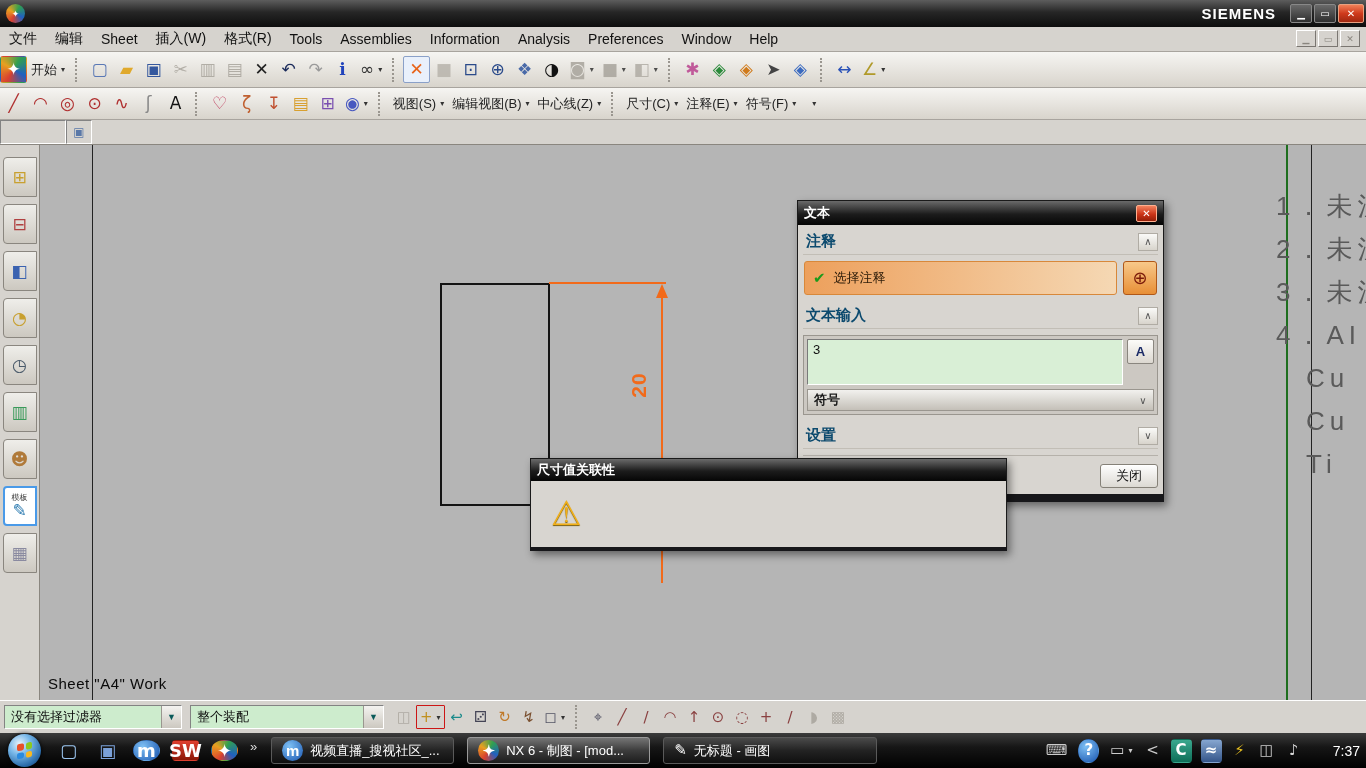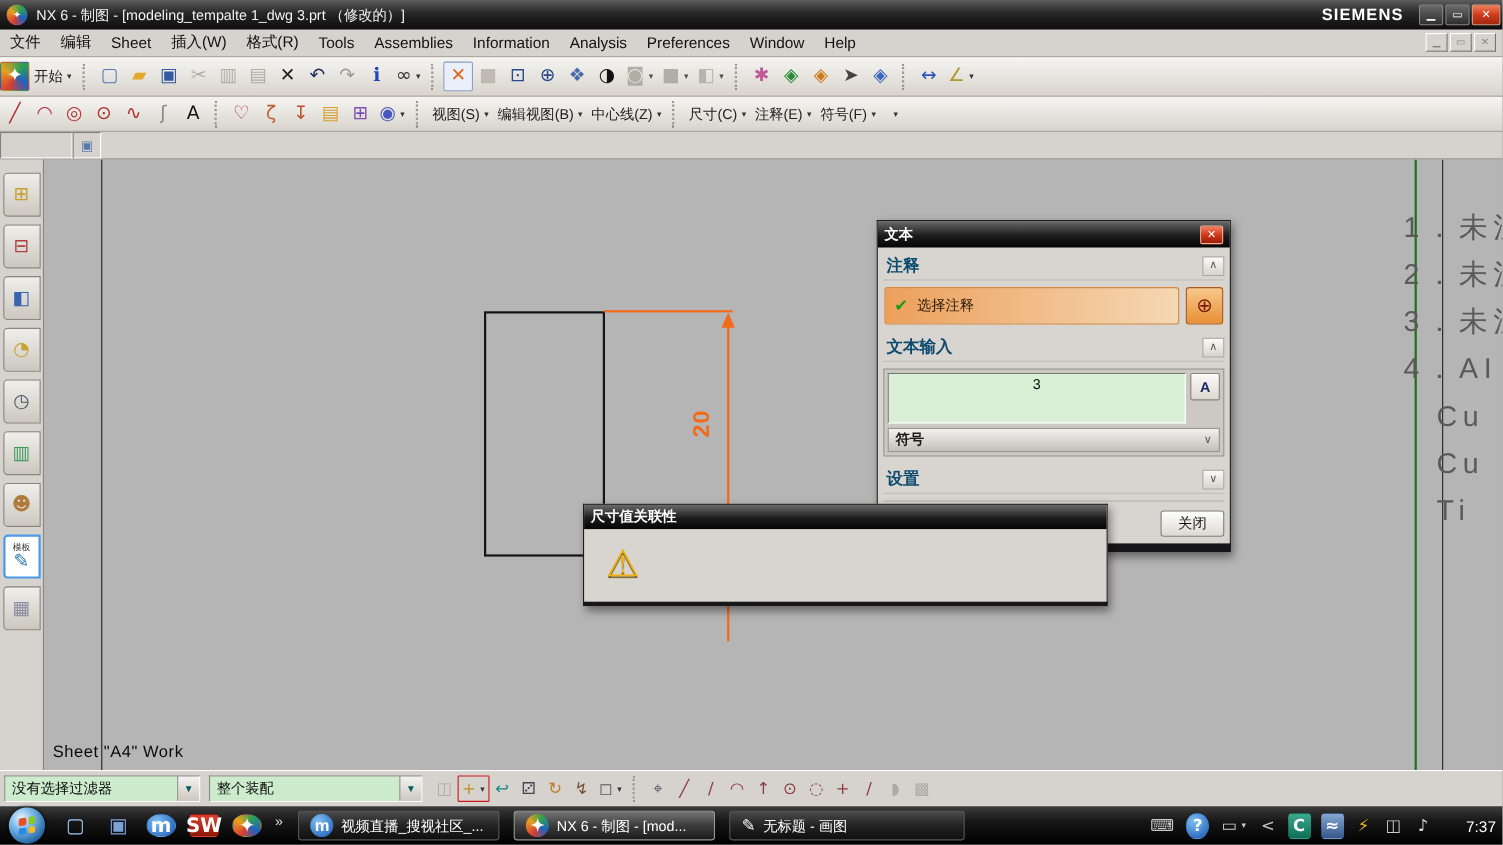--- a/index.html
+++ b/index.html
@@ -61,21 +61,21 @@
   .dim-text{position:absolute;left:586px;top:228px;font-size:21px;font-weight:bold;transform:rotate(-90deg);letter-spacing:1px;}
   .notes{position:absolute;left:1236px;top:40px;color:#5a5a5a;font-size:26px;letter-spacing:5px;white-space:nowrap;}
   .note-line{height:43px;line-height:43px;}
   .note-line.indent{padding-left:30px;}
   .sheet-label{position:absolute;left:8px;top:530px;font-size:15px;color:#0a0a0a;letter-spacing:.5px;}
 
   
   .nxdialog{position:absolute;background:#d8d5d0;border:1px solid #1a1a1a;box-shadow:3px 4px 8px rgba(0,0,0,.45);}
   .nxtitle{height:24px;background:linear-gradient(#6a6a6a,#1c1c1c 55%,#050505);color:#fff;font-size:13px;font-weight:bold;display:flex;align-items:center;padding:0 6px;}
   .nxclose{margin-left:auto;width:21px;height:17px;background:linear-gradient(#f4825e,#cb3418 55%,#961f08);border:1px solid #ffb090;border-radius:2px;color:#fff;font-size:10px;display:flex;align-items:center;justify-content:center;}
-  .textdialog{left:797px;top:200px;width:322px;border-bottom:8px solid #17171a;z-index:5;text-align:center;}
+  .textdialog{left:797px;top:200px;width:367px;border-bottom:8px solid #17171a;z-index:5;}
   .td-body{padding:4px 5px 6px;}
   .sect-hd{height:26px;display:flex;align-items:center;border-bottom:1px solid #c2beb6;}
   .sect-hd .tlabel{font-weight:bold;font-size:15px;color:#0c4a6e;padding-left:3px;}
   .chev{margin-left:auto;width:20px;height:18px;border:1px solid #b0aca4;background:linear-gradient(#fafaf8,#d8d4cc);display:flex;align-items:center;justify-content:center;font-size:10px;color:#555;}
   .selrow{display:flex;align-items:center;gap:6px;margin:6px 1px 8px;}
   .selfield{flex:1;height:34px;border:1px solid #d8883a;border-radius:3px;background:linear-gradient(to right,#eda05c,#f5d8b4);display:flex;align-items:center;padding:0 8px;gap:8px;}
   .selfield .ticon{color:#1a9a1a;font-size:15px;}
   .selfield .tlabel{font-size:13px;color:#2a1a08;}
   .targetbtn{width:34px;height:34px;border:1px solid #b05818;border-radius:3px;background:linear-gradient(#f8c88a,#e88f36);display:flex;align-items:center;justify-content:center;font-size:18px;color:#7a1a0a;}
   .inputpanel{border:1px solid #9a968f;background:#ccc8c2;padding:3px;margin:6px 0 8px;}
@@ -136,21 +136,20 @@
   .tray .ticon{font-size:15px;}
   .clock{font-size:14px;color:#fff;margin-left:24px;padding-right:6px;}
 </style>
 </head>
 <body>
 
 <div class="titlebar">
   <span class="nxball appicon">
       <span>✦</span>
     </span>
-  <span class="apptitle">NX 6 - 制图 - [modeling_tempalte 1_dwg 3.prt （修改的）]</span>
   <span class="brand">SIEMENS</span>
   <span class="winbtn">
       <span>▁</span>
     </span>
   <span class="winbtn">
       <span>▭</span>
     </span>
   <span class="winbtn close">
       <span>✕</span>
     </span>

